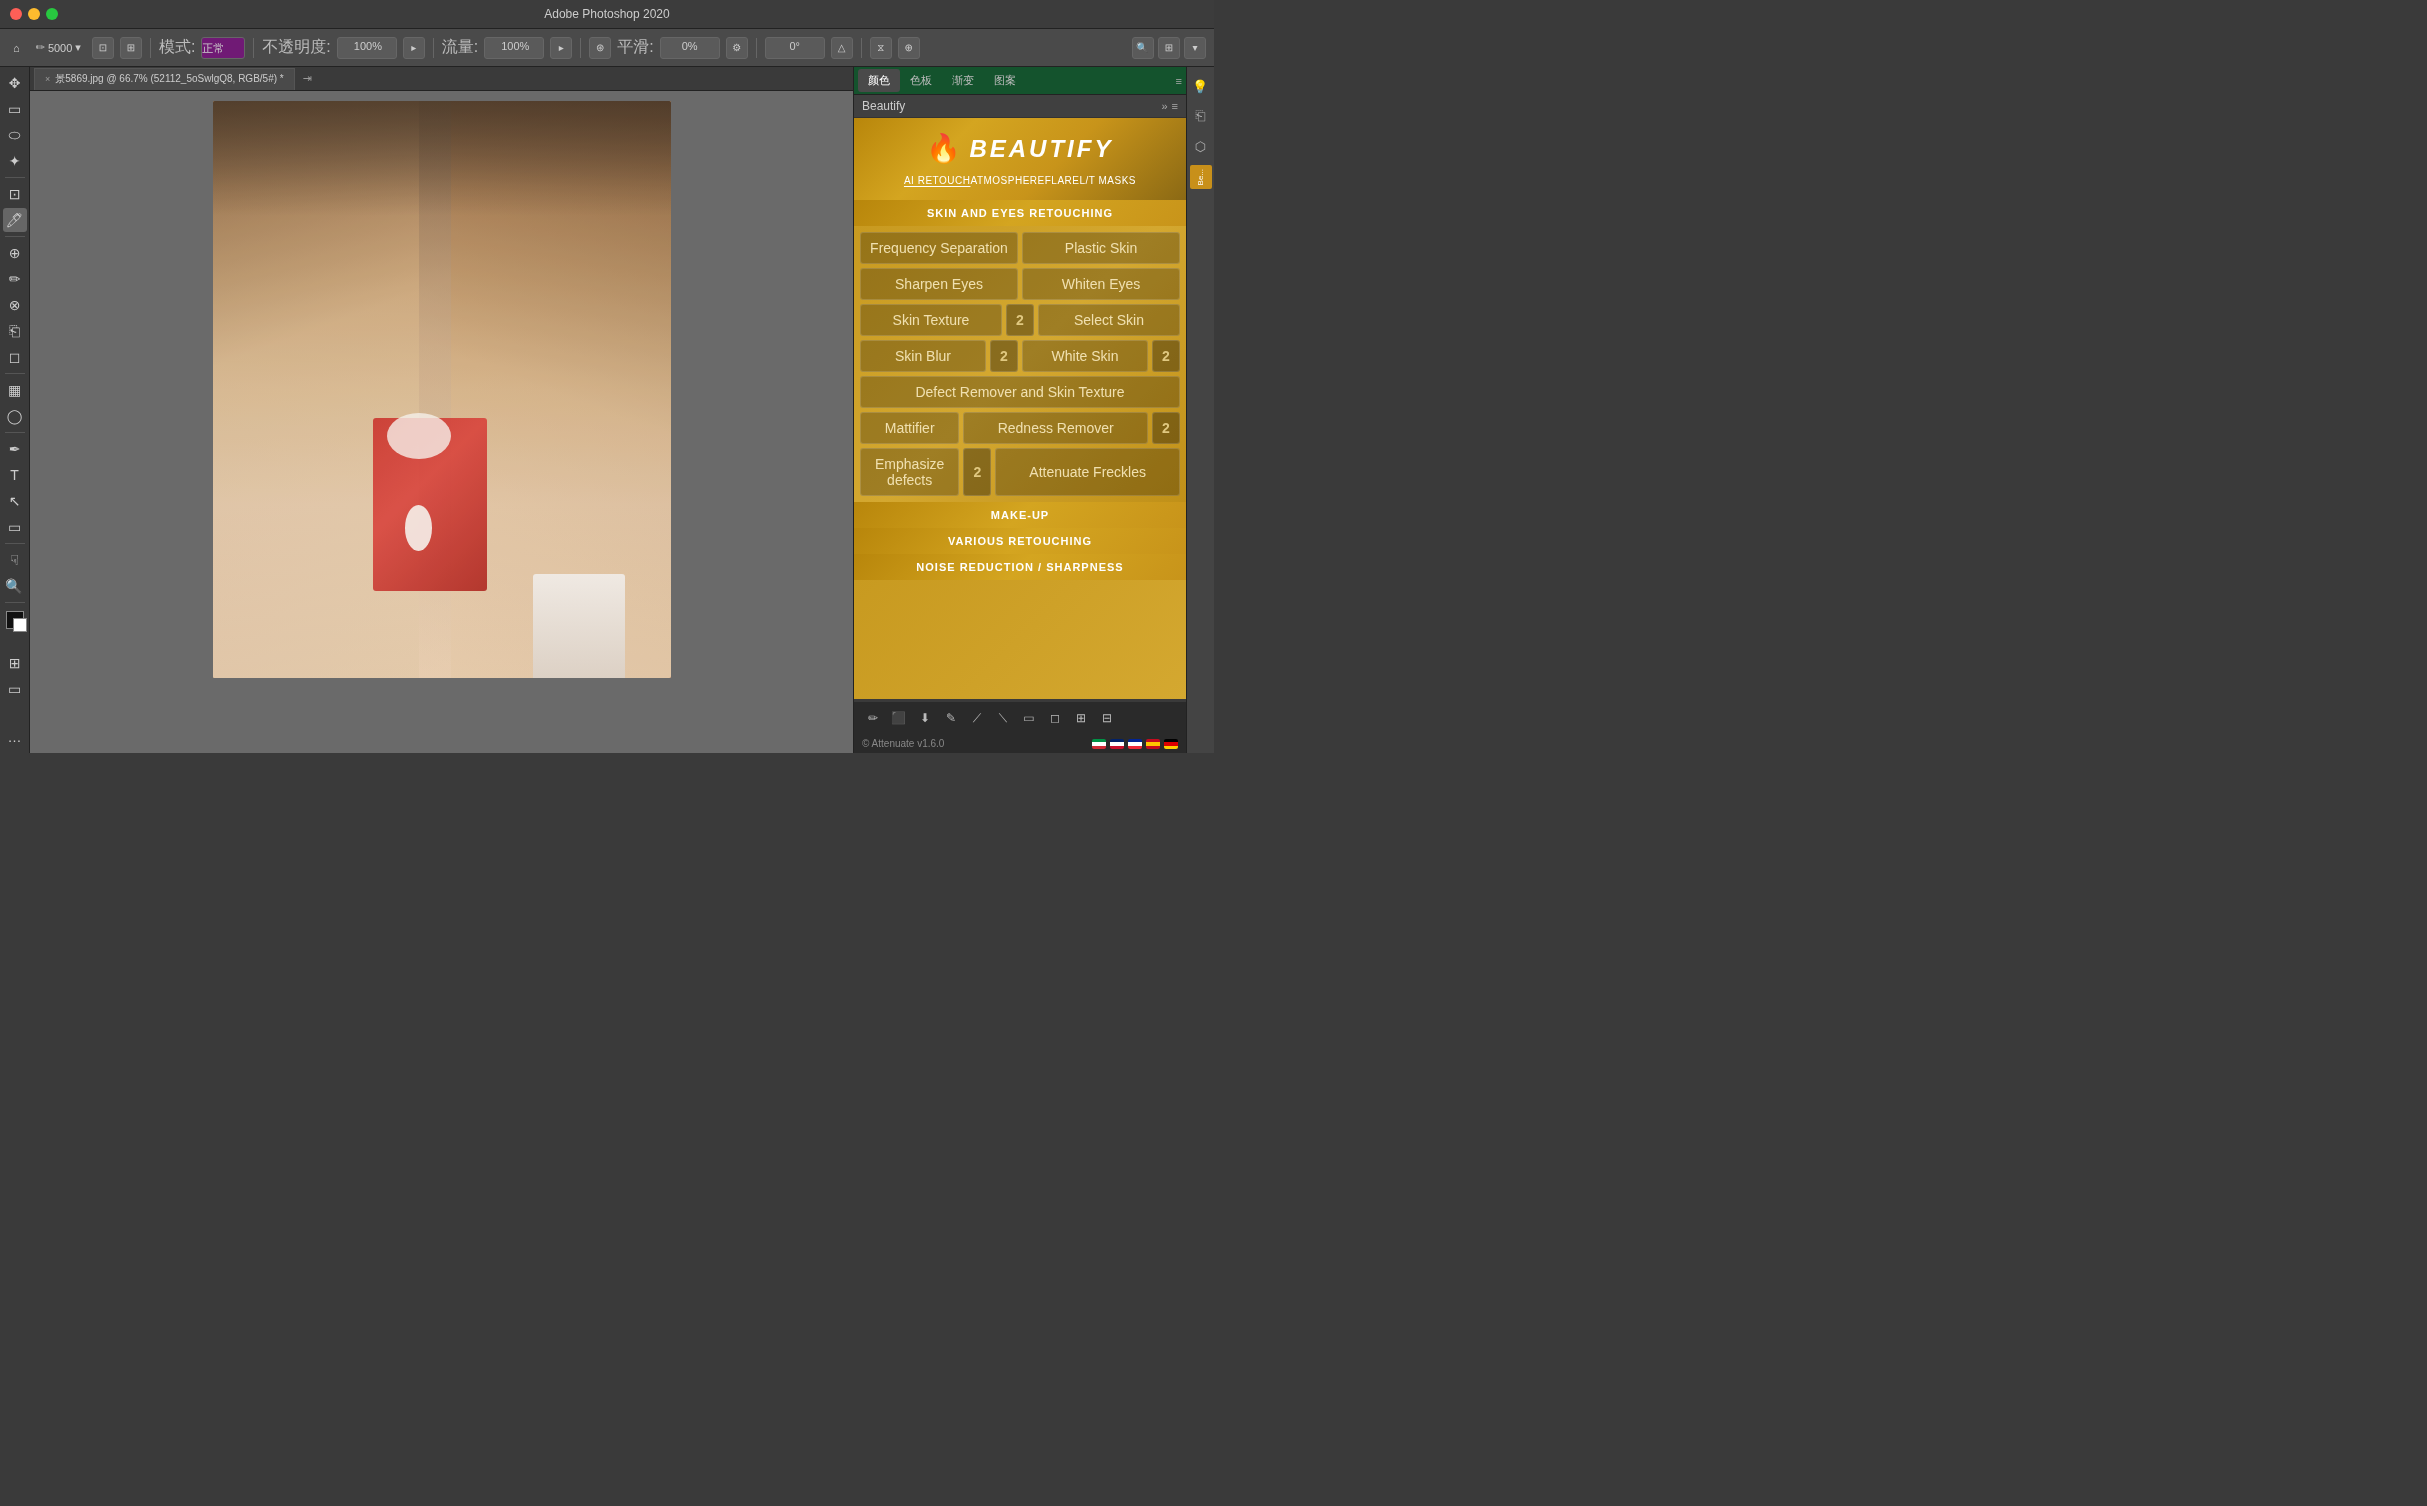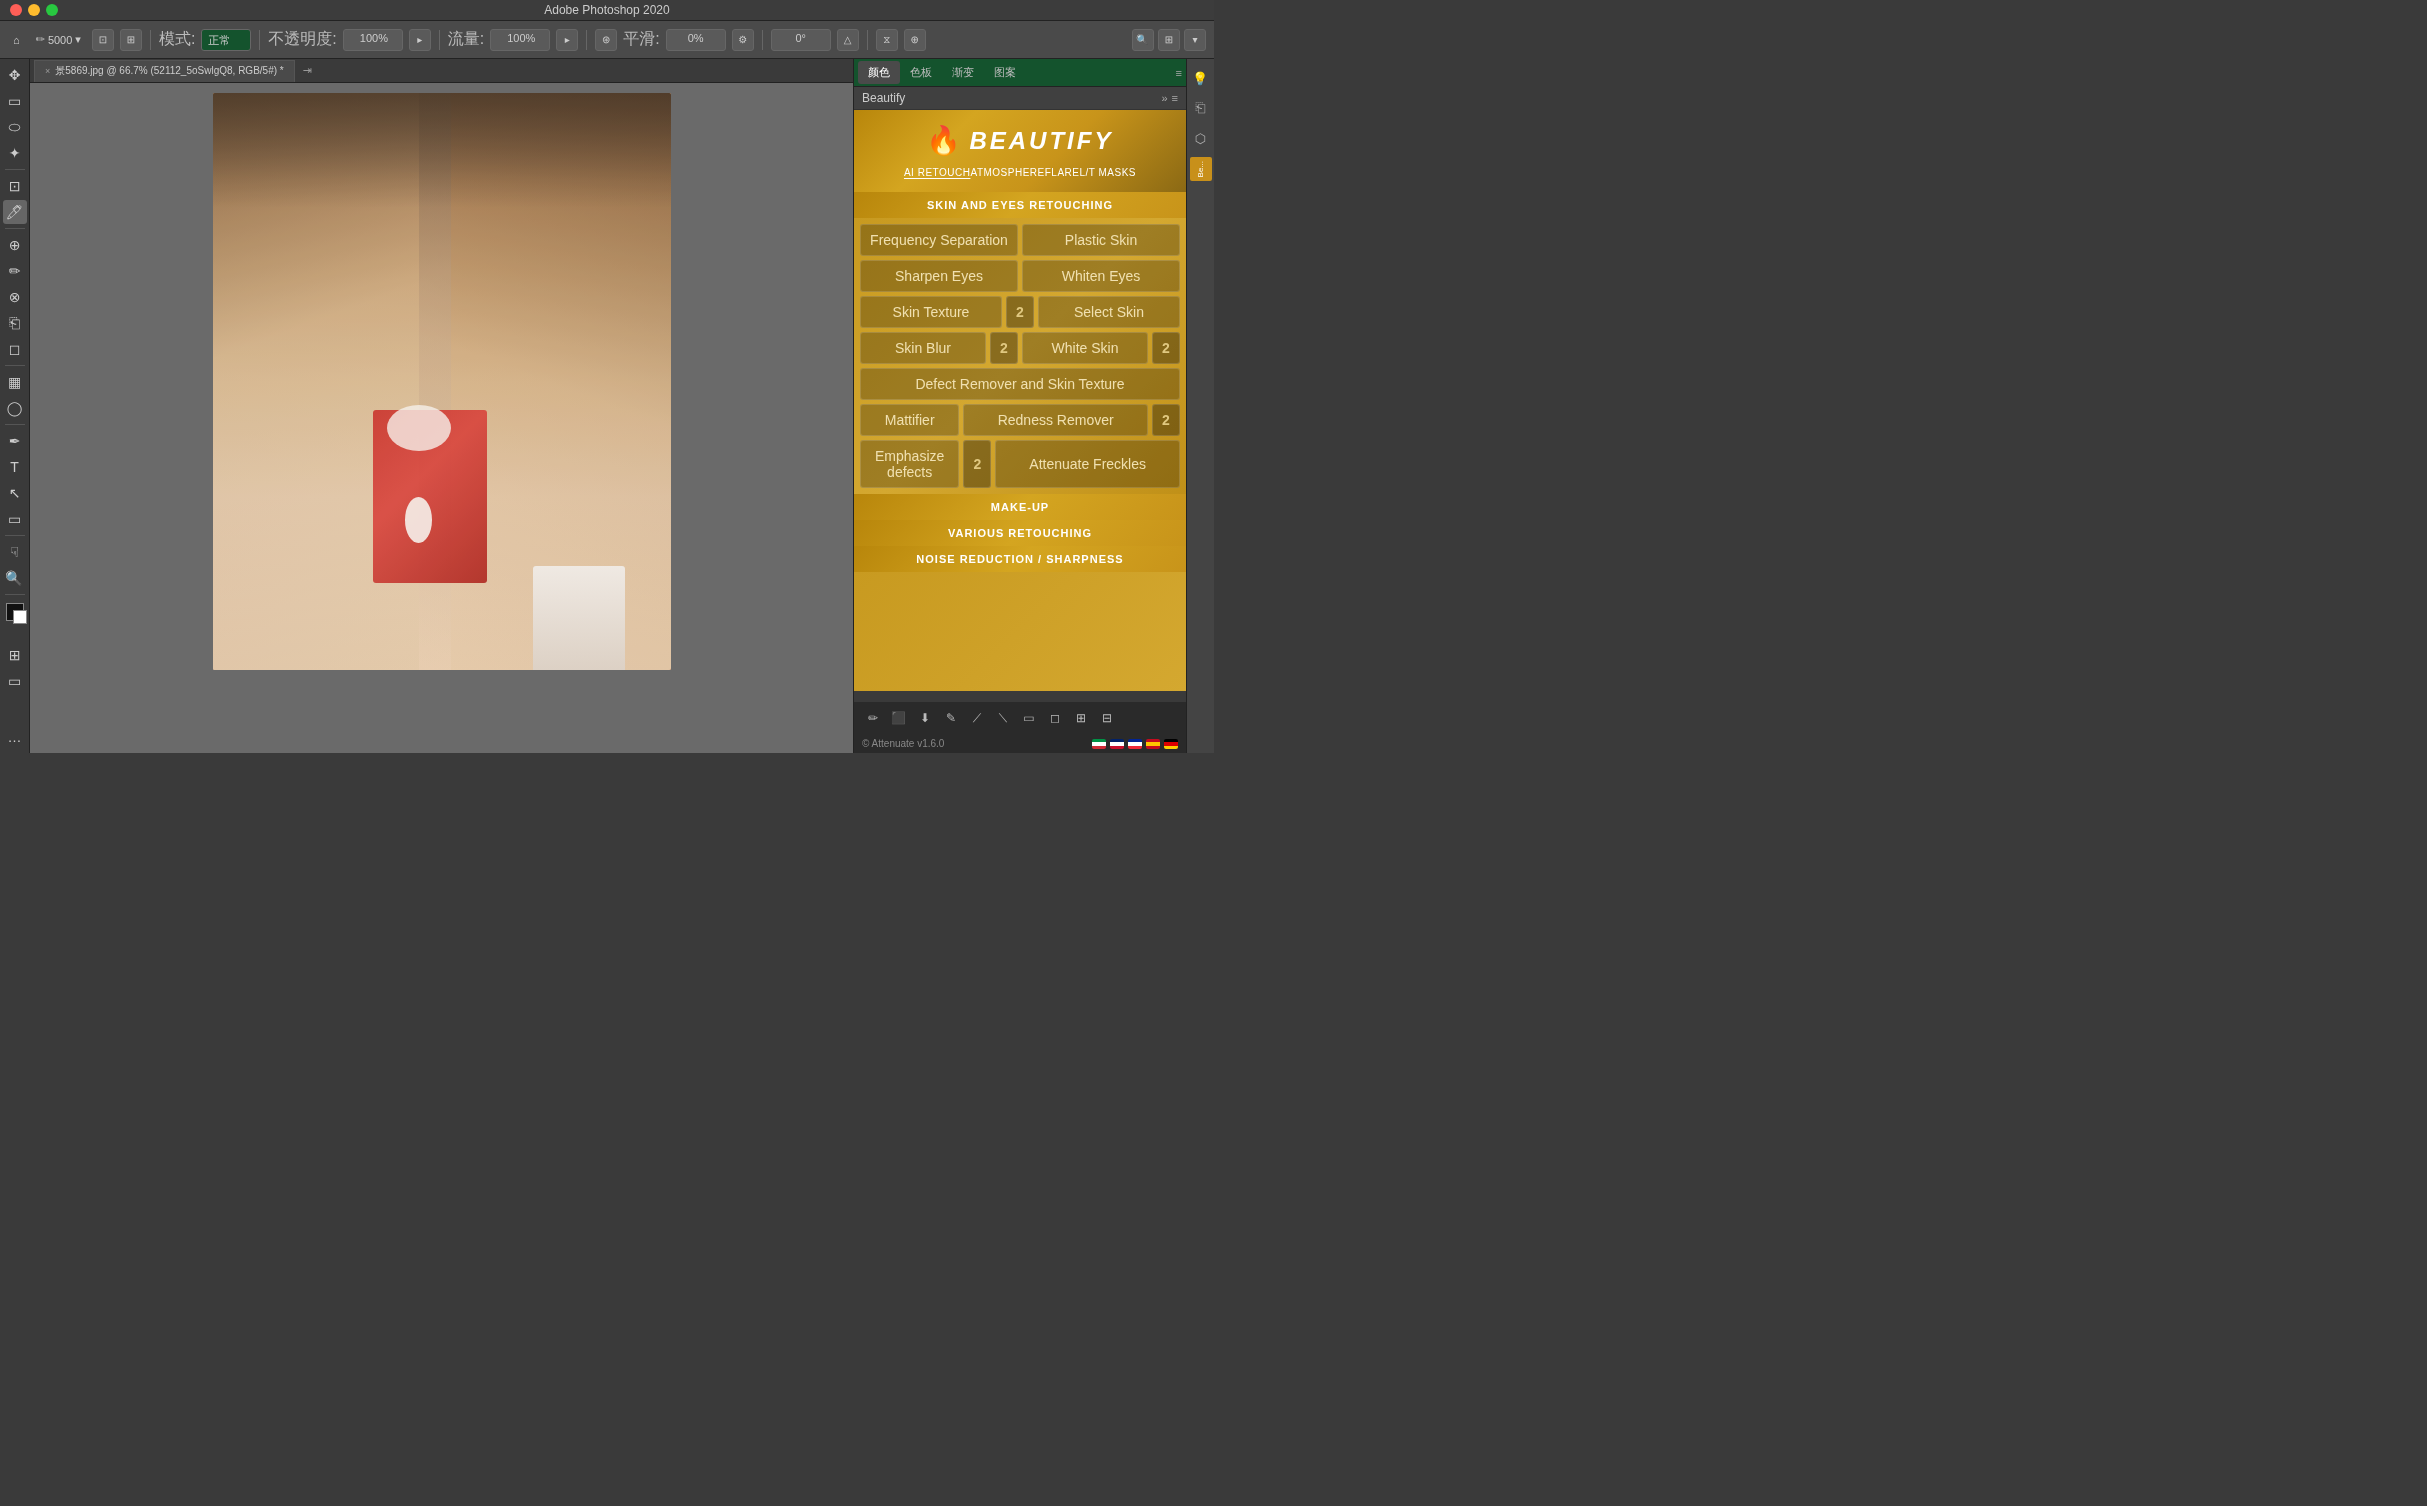--- a/index.html
+++ b/index.html
@@ -10,21 +10,21 @@
       font-family: -apple-system, BlinkMacSystemFont, "Helvetica Neue", Arial, sans-serif;
       font-size: 11px;
       color: #ccc;
       overflow: hidden;
       display: flex;
       flex-direction: column;
     }
 
     
     .titlebar {
-      height: 21px;
+      height: 29px;
       background: #3c3c3c;
       display: flex;
       align-items: center;
       justify-content: center;
       border-bottom: 1px solid #222;
       position: relative;
       flex-shrink: 0;
     }
     .titlebar-dots {
       position: absolute;
@@ -80,25 +80,25 @@
       border: 1px solid #666;
       border-radius: 3px;
       display: flex;
       align-items: center;
       justify-content: center;
       cursor: pointer;
       color: #ccc;
       font-size: 10px;
     }
     .toolbar-select {
-      background: #14532d;
+      background: #701a75;
       border: 1px solid #666;
       border-radius: 3px;
       color: #ccc;
-      padding: 2px 20px 2px 6px;
+      padding: 2px 20px 2px 0;
       font-size: 11px;
       height: 22px;
       appearance: none;
       cursor: pointer;
     }
     .toolbar-label {
       font-size: 16px;
       color: #bbb;
     }
     .toolbar-value {

